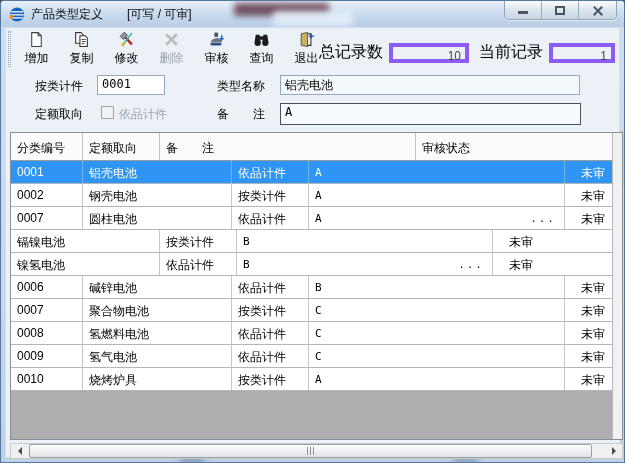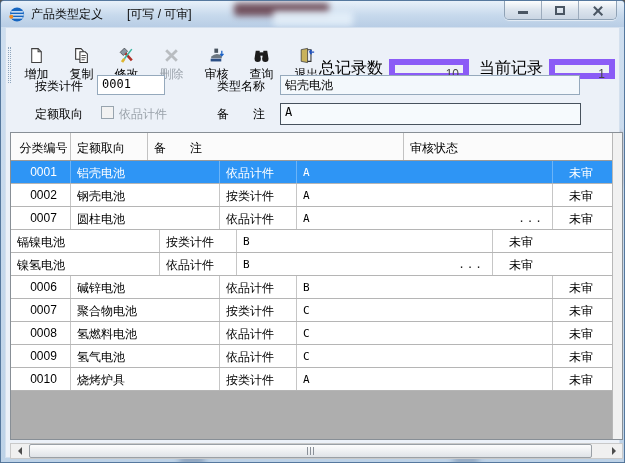--- a/index.html
+++ b/index.html
@@ -40,32 +40,32 @@
   .glyph-max{ width:10px; height:9px; border:2px solid #4a5663; }
   .glyph-close{ position:relative; width:12px; height:12px; }
   .glyph-close i, .glyph-close b{ position:absolute; left:0; top:5px; width:12px; height:2.4px; background:#4a5663; }
   .glyph-close i{ transform:rotate(45deg);} .glyph-close b{ transform:rotate(-45deg);}
   
   .content{
     position:absolute; left:4px; top:26px; right:4px; bottom:4px;
     background:#ecf1f8; border:1px solid #d4e0ee;
   }
   
-  .toolbar{ position:absolute; left:0; top:16px; right:0; height:42px; }
+  .toolbar{ position:absolute; left:0; top:0; right:0; height:42px; }
   .gripper{ position:absolute; left:2px; top:3px; height:36px; width:3px;
     border-left:1px dotted #8fa6bd; border-right:1px dotted #8fa6bd; }
   .tbtns{ position:absolute; left:8px; top:2px; display:flex; }
   .tbtn{ width:45px; height:38px; display:flex; flex-direction:column; align-items:center;
     justify-content:flex-start; cursor:pointer; }
   .tbtn svg{ width:17px; height:17px; margin-top:1px; }
   .tbtn .tlabel{ font-size:12px; margin-top:2px; color:#000; }
   .tbtn.disabled .tlabel{ color:#9aa2aa; }
   .records{ position:absolute; right:4px; top:14px; display:flex; align-items:center; }
   .rec-label{ font-size:16px; margin:0 6px 0 10px; }
-  .rec-input{ width:80px; height:20px; background:#eef2f6; border:6px solid #8b5cf6;
+  .rec-input{ width:80px; height:20px; background:#eef2f6; border:4px solid #8b5cf6;
     font-size:12px; text-align:right; padding:0 4px; color:#444; line-height:18px; }
   .rec-input.small{ width:66px; }
   
   .formarea{ position:absolute; left:0; top:42px; right:0; height:60px; }
   .flabel{ position:absolute; font-size:12px; color:#000; white-space:pre; }
   .finput{ position:absolute; height:20px; border:1px solid #95a9bc; background:#fff;
     font-size:12px; padding:1px 4px; font-family:"DejaVu Sans Mono","Liberation Mono",monospace; }
   .finput.name{ background:#f3f8fc; font-family:"Liberation Sans",sans-serif; }
   .finput.remark{ border:1px solid #47525d; background:#f6fafd; height:22px; }
   .checkbox{ position:absolute; width:13px; height:13px; border:1px solid #98a4ae; background:#f2f2f2; }
@@ -73,21 +73,21 @@
   
   .tablebox{ position:absolute; left:4px; top:104px; width:613px; height:308px;
     border:1px solid #888f96; background:#aeaeae; display:flex; }
   .tdata{ width:601px; display:flex; flex-direction:column; overflow:hidden; }
   .thead{ height:28px; display:flex; background:#fbfbfb; border-bottom:1px solid #9a9a9a; flex:0 0 auto; }
   .hcell{ padding:7px 0 0 6px; font-size:12px; color:#000; border-right:1px solid #c2c2c2;
     overflow:hidden; white-space:pre; }
   .trow{ height:23px; display:flex; background:#fff; border-bottom:1px solid #b5b5b5; flex:0 0 auto; }
   .tcell{ padding:4px 0 0 6px; font-size:12px; border-right:1px solid #c6c6c6;
     overflow:hidden; white-space:nowrap; }
-  .c0{ width:60px;text-align:center; } .c1{ width:149px; } .c2{ width:77px; } .c3{ width:256px; } .c4{ flex:1; border-right:none; }
+  .c0{ width:72px; } .c1{ width:149px; } .c2{ width:77px; } .c3{ width:256px; } .c4{ flex:1; border-right:none; }
   .tcell.c3{ display:flex; justify-content:space-between; padding-right:8px;
     font-family:"DejaVu Sans Mono","Liberation Mono",monospace; font-size:11px; padding-top:5px; }
   .tcell.c3 .more{ letter-spacing:2px; color:#222; }
   .tcell.c4{ padding-left:16px; }
   .trow.selected{ background:#2e95f5; }
   .trow.selected .tcell{ color:#fff; border-right-color:#6cb4f7; }
   .tfill{ flex:1; background:#aeaeae; }
   .vscroll{ width:10px; background:#f1f1f1; border-left:1px solid #b7b7b7; position:relative; }
   
   .hscroll{ position:absolute; left:4px; top:415px; width:613px; height:16px;

